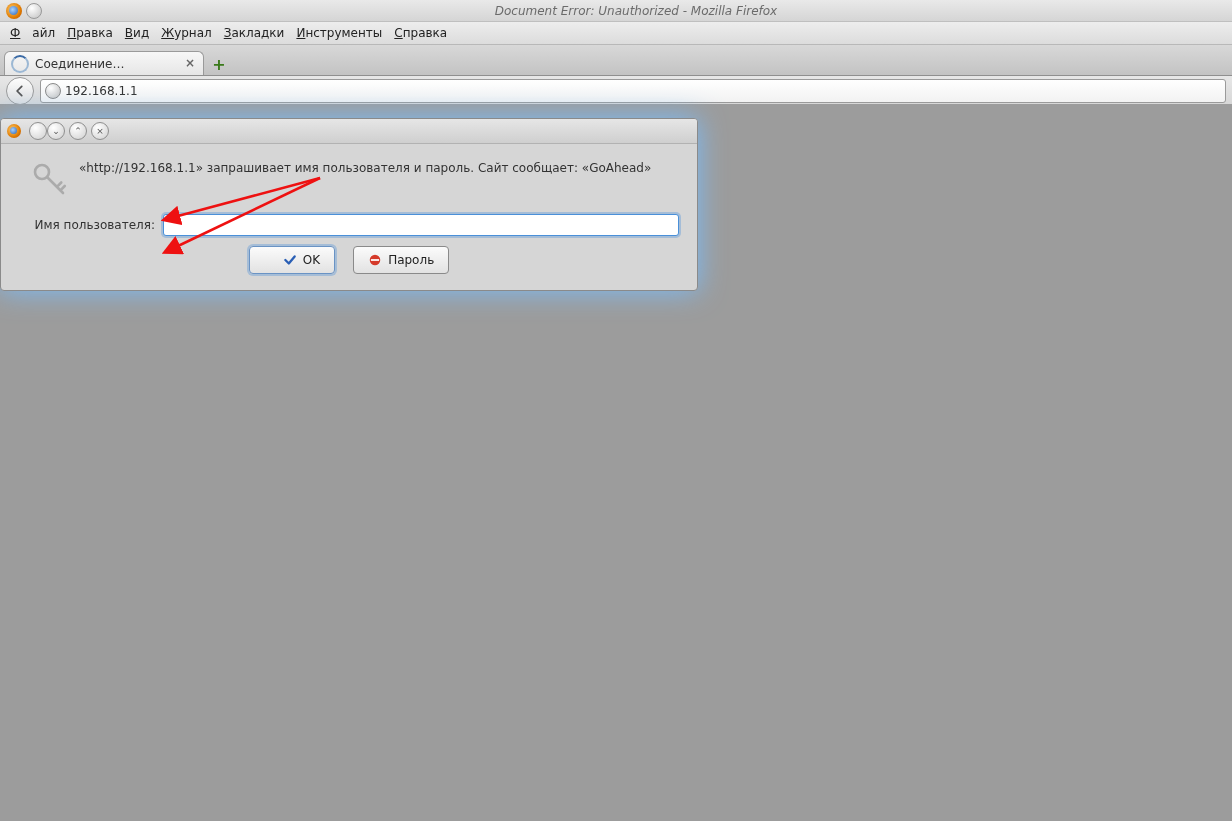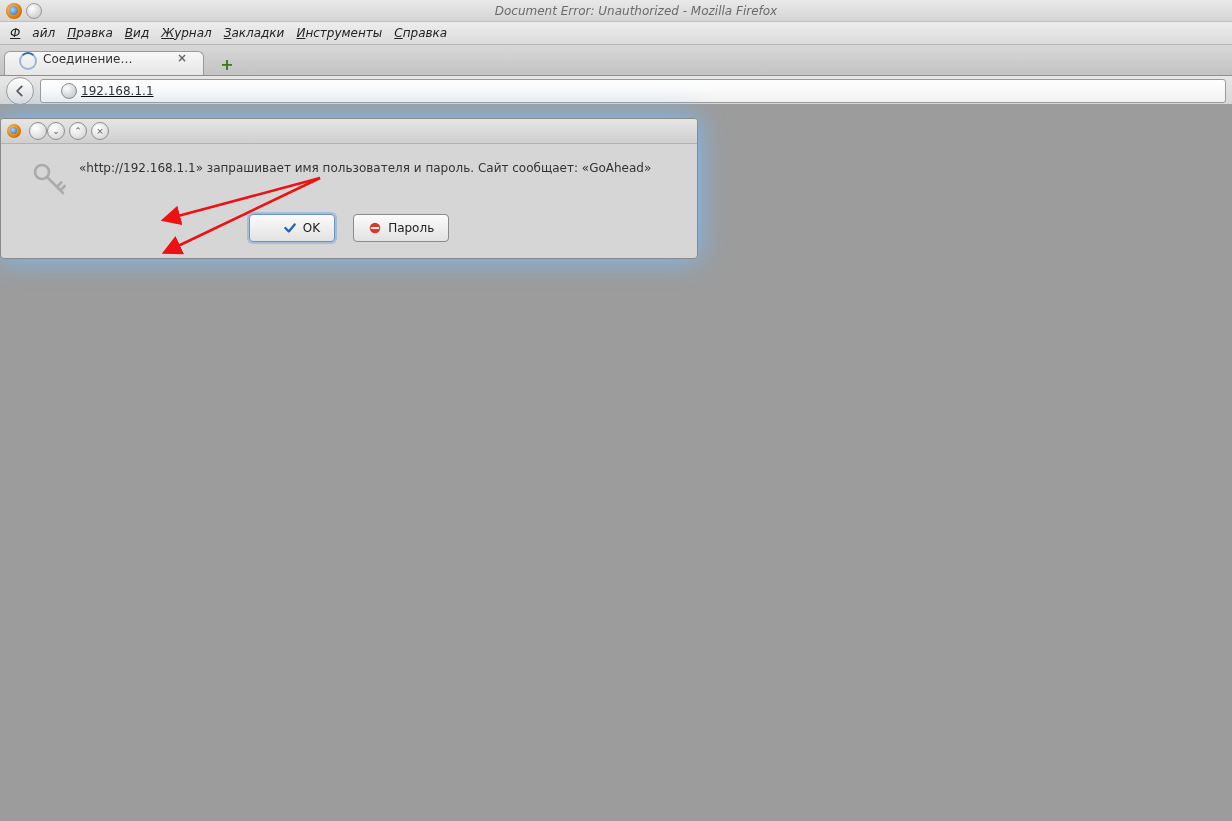--- a/index.html
+++ b/index.html
@@ -4,34 +4,34 @@
 <style>
 html,body{margin:0;padding:0;width:1232px;height:821px;font-family:"DejaVu Sans","Liberation Sans",sans-serif;font-size:12px;background:#9c9c9c;overflow:hidden;color:#000;}
 
 .win-titlebar{height:22px;background:linear-gradient(#e9e9e9,#d5d5d5);display:flex;align-items:center;padding:0 6px;box-sizing:border-box;border-bottom:1px solid #bfbfbf;font-style:italic;}
 .win-titlebar .title{flex:1;text-align:center;color:#6b6b6b;font-size:12px;}
 .tb-dot{width:14px;height:14px;border-radius:50%;background:radial-gradient(circle at 35% 30%,#fff,#c0c0c0);border:1px solid #999;margin-right:4px;}
 .ff-ico{width:16px;height:16px;background:radial-gradient(circle at 40% 40%,#ffd27a,#e07b00 60%,#b24a00);border-radius:50%;margin-right:4px;position:relative;}
 .ff-ico::after{content:"";position:absolute;inset:3px 4px 4px 3px;border-radius:50%;background:radial-gradient(circle at 40% 40%,#a9d2ff,#2a63b5);}
 
 .menubar{height:22px;background:linear-gradient(#ededed,#dcdcdc);display:flex;align-items:center;padding:0 4px;border-bottom:1px solid #b8b8b8;}
-.menubar span{margin:0 6px;color:#222;cursor:default;font-style:italic;}
+.menubar span{margin:0 6px;color:#222;cursor:default;}
 .menubar span u{text-decoration:underline;}
 
 .tabstrip{height:30px;background:linear-gradient(#d8d8d8,#c3c3c3);display:flex;align-items:flex-end;padding:0 4px;border-bottom:1px solid #8f8f8f;}
-.tab{height:24px;min-width:200px;background:linear-gradient(#f7f7f7,#e6e6e6);border:1px solid #9a9a9a;border-bottom:none;border-radius:6px 6px 0 0;display:flex;padding:0 14px;box-sizing:border-box;margin-right:10px;}
+.tab{height:24px;min-width:200px;background:linear-gradient(#f7f7f7,#e6e6e6);border:1px solid #9a9a9a;border-bottom:none;border-radius:6px 6px 0 0;display:flex;align-items:center;padding:0 6px;box-sizing:border-box;margin-right:2px;}
 .tab .spinner{width:14px;height:14px;border:2px solid #9cb8d4;border-top-color:#3a6aa5;border-radius:50%;margin-right:6px;}
 .tab .tab-title{flex:1;color:#333;}
 .tab .close{width:14px;height:14px;line-height:12px;text-align:center;color:#666;font-weight:bold;border-radius:3px;}
 .newtab{width:26px;height:22px;display:flex;align-items:center;justify-content:center;color:#3a7a1a;font-size:16px;font-weight:bold;}
 
 .navbar{height:30px;background:linear-gradient(#e7e7e7,#d6d6d6);display:flex;align-items:center;padding:0 6px;border-bottom:1px solid #9a9a9a;}
 .backbtn{width:26px;height:26px;border-radius:50%;background:linear-gradient(#fdfdfd,#dedede);border:1px solid #9a9a9a;display:flex;align-items:center;justify-content:center;margin-right:6px;}
 .backbtn svg{width:14px;height:14px;}
-.urlbox{flex:1;height:22px;background:linear-gradient(#fff,#f2f2f2);border:1px solid #9a9a9a;border-radius:3px;display:flex;align-items:center;padding:0 20px;text-decoration:underline;}
+.urlbox{flex:1;height:22px;background:linear-gradient(#fff,#f2f2f2);border:1px solid #9a9a9a;border-radius:3px;display:flex;align-items:center;padding:0 4px;}
 .globe{width:14px;height:14px;border-radius:50%;background:radial-gradient(circle at 35% 30%,#fff,#bdbdbd);border:1px solid #8a8a8a;margin-right:4px;}
 .url-text{color:#333;}
 
 .page{position:absolute;left:0;right:0;top:104px;bottom:0;background:#9c9c9c;}
 
 .dialog-wrap{position:absolute;left:0;top:118px;width:698px;filter:drop-shadow(0 0 14px rgba(120,190,255,.95));}
 .dialog{background:#d6d6d6;border:1px solid #8a8a8a;border-radius:4px;overflow:hidden;}
 .dlg-titlebar{height:24px;background:linear-gradient(#e6e6e6,#cfcfcf);display:flex;align-items:center;padding:0 6px;border-bottom:1px solid #b2b2b2;}
 .dlg-title{flex:1;text-align:center;color:#444;font-size:12px;}
 .dlg-tb-left{display:flex;align-items:center;gap:4px;}
@@ -113,20 +113,24 @@
         <div class="key-ico">
           <svg viewBox="0 0 48 48">
               <g fill="none" stroke="#888" stroke-width="3" stroke-linecap="round">
                 <circle cx="16" cy="16" r="8"></circle>
                 <path d="M22 22 L40 40 M33 33 L38 28 M37 37 L42 32"></path>
               </g>
             </svg>
         </div>
         <div class="msg-text">«http://192.168.1.1» запрашивает имя пользователя и пароль. Сайт сообщает: «GoAhead»</div>
       </div>
+      <div class="form-row">
+        <div class="form-label">Имя пользователя:</div>
+        <input type="text" class="form-input focused" value="" style="">
+      </div>
       <div class="btn-row">
         <div class="btn primary">
           <svg viewBox="0 0 24 24">
               <path d="M4 12 L10 18 L20 6" fill="none" stroke="#2a5fb5" stroke-width="4" stroke-linecap="round" stroke-linejoin="round"></path>
             </svg>
           <span>OK</span>
         </div>
         <div class="btn">
           <svg viewBox="0 0 24 24">
               <circle cx="12" cy="12" r="9" fill="#d53a2a"></circle>

